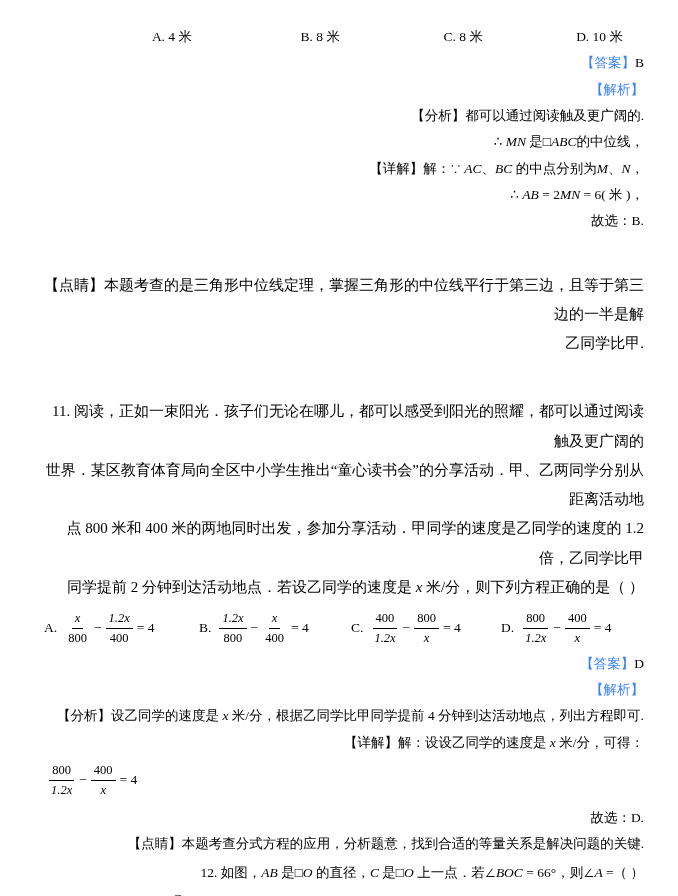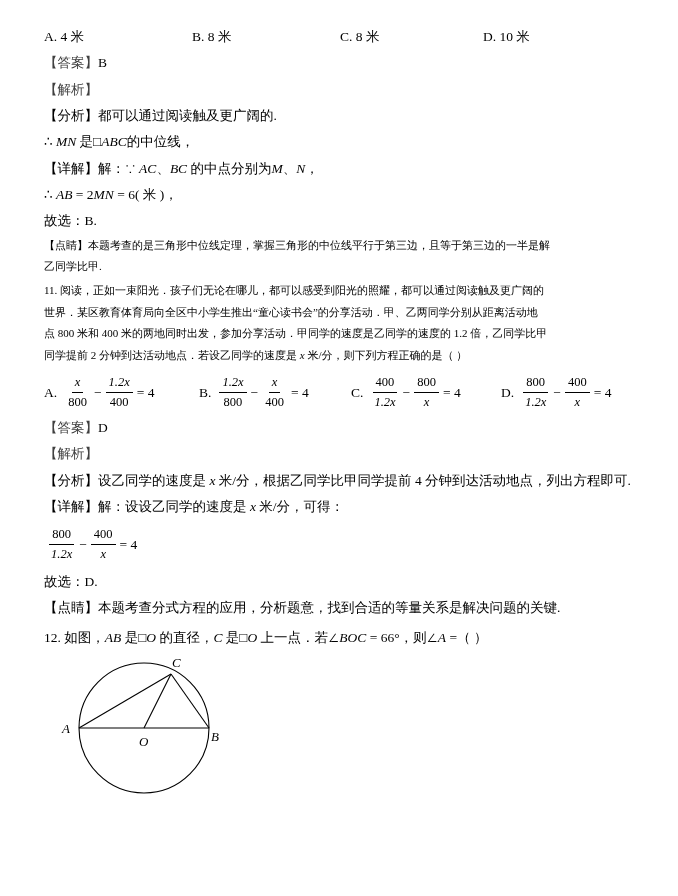--- a/index.html
+++ b/index.html
@@ -15,38 +15,40 @@
     font-size: 13.5px;
     position: relative;
     overflow: hidden;
   }
   .page {
     position: relative;
     width: 678px;
     height: 896px;
     padding: 12px;
     box-sizing: border-box;
+    text-align: right;
   }
   .content {
     position: absolute;
     left: 44px;
     top: 24px;
     width: 600px;
   }
   .line {
     line-height: 1.95;
     font-size: 13.5px;
     white-space: nowrap;
   }
   .line-wrap {
     line-height: 1.95;
-    font-size: 11px;
+    font-size: 15px;
+    margin-top: 36px;
   }
   .tag {
-    color: #404040;
+    color: #3b82f6;
   }
   .opts {
     display: flex;
     width: 100%;
     line-height: 1.95;
   }
   .opts > div {
     flex: 0 0 auto;
   }
   .o1 { width: 148px; }

